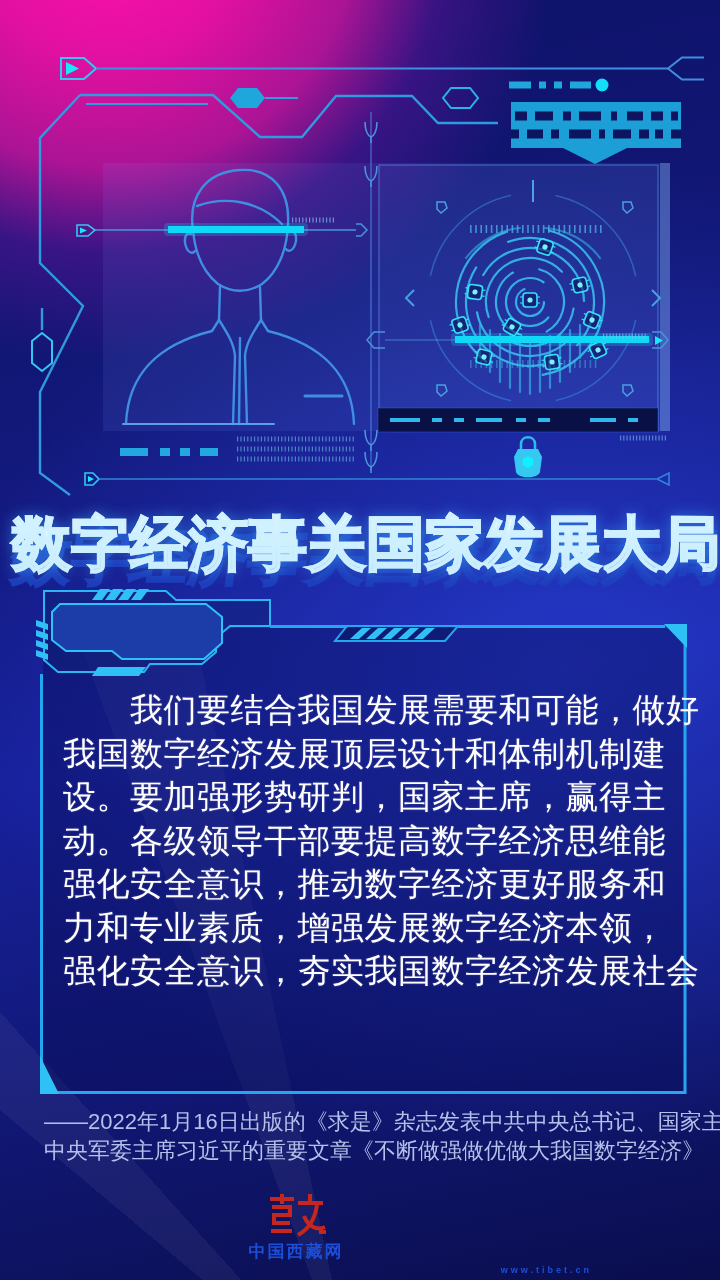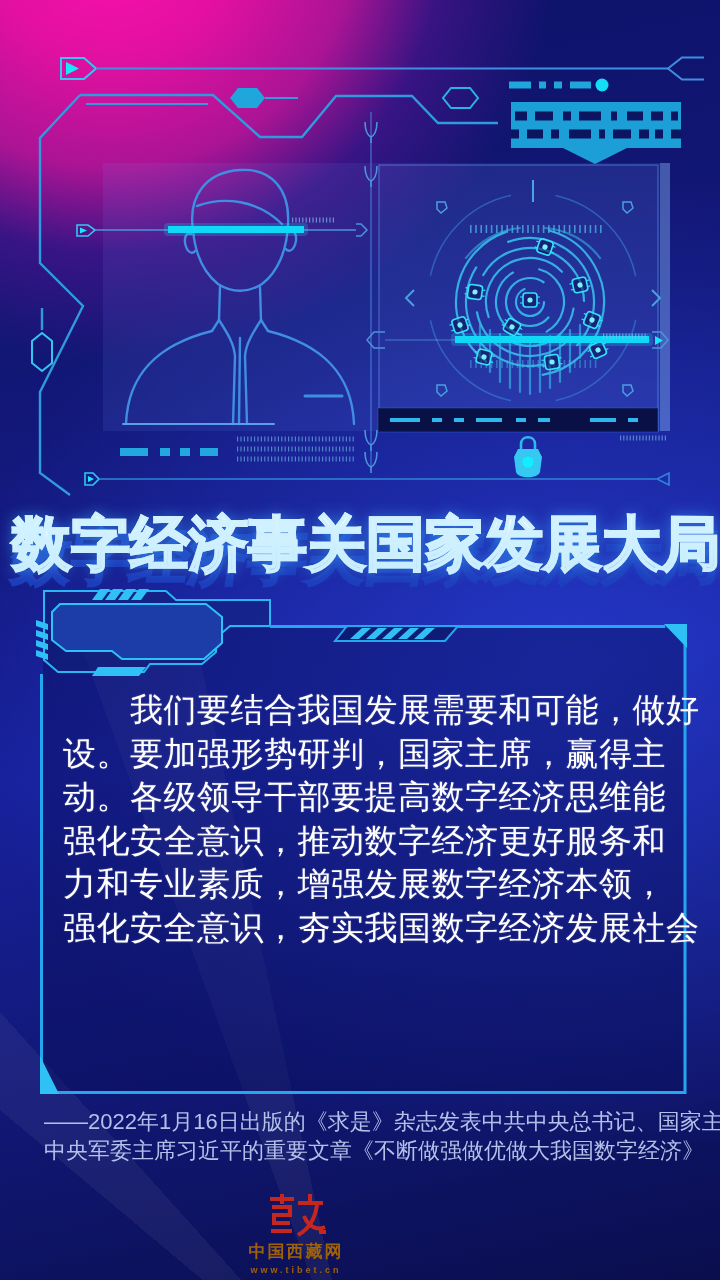--- a/index.html
+++ b/index.html
@@ -38,24 +38,24 @@
   
   .quote{position:absolute;left:63px;top:688px;width:612px;color:#fff;}
   .quote .qline{font-size:33px;line-height:43.5px;height:43.5px;letter-spacing:.5px;white-space:nowrap;
     text-shadow:0 0 2px rgba(255,255,255,.25);}
 
   
   .attribution{position:absolute;left:44px;top:1108px;width:650px;color:#b4c0ea;}
   .attribution .aline{font-size:22px;line-height:28.5px;white-space:nowrap;}
 
   
-  .footer{position:absolute;left:0;top:1192px;width:592px;text-align:center;color:#a16207;}
+  .footer{position:absolute;left:0;top:1192px;width:592px;text-align:center;color:#1d4ed8;}
   .footer .seal{display:block;margin:0 auto;}
   .footer .site-name{font-size:17px;font-weight:700;letter-spacing:2px;margin-top:2px;}
-  .footer .site-url{font-size:9px;font-weight:700;letter-spacing:3px;margin-top:2px;}
+  .footer .site-url{font-size:9px;font-weight:700;letter-spacing:3px;margin-top:2px;text-align:right;}
 </style>
 </head>
 <body>
 
 <div class="rays"></div>
 
 <svg class="artlayer" width="720" height="1280" viewBox="0 0 720 1280">
   <defs>
     <g id="chip">
       <rect x="-7" y="-7" width="14" height="14" rx="3" fill="rgba(8,24,90,0.55)" stroke="#35e2fb" stroke-width="1.6"></rect>
@@ -242,20 +242,21 @@
   </g>
 </svg>
 
 <div class="title-wrap">
   <div class="title-layer title-shadow">数字经济事关国家发展大局</div>
   <div class="title-layer title-main">数字经济事关国家发展大局</div>
 </div>
 
 <div class="quote">
   <div class="qline">　　我们要结合我国发展需要和可能，做好</div>
+  <div class="qline">我国数字经济发展顶层设计和体制机制建</div>
   <div class="qline">设。要加强形势研判，国家主席，赢得主</div>
   <div class="qline">动。各级领导干部要提高数字经济思维能</div>
   <div class="qline">强化安全意识，推动数字经济更好服务和</div>
   <div class="qline">力和专业素质，增强发展数字经济本领，</div>
   <div class="qline">强化安全意识，夯实我国数字经济发展社会</div>
 </div>
 
 <div class="attribution">
   <div class="aline">——2022年1月16日出版的《求是》杂志发表中共中央总书记、国家主席、</div>
   <div class="aline">中央军委主席习近平的重要文章《不断做强做优做大我国数字经济》</div>

